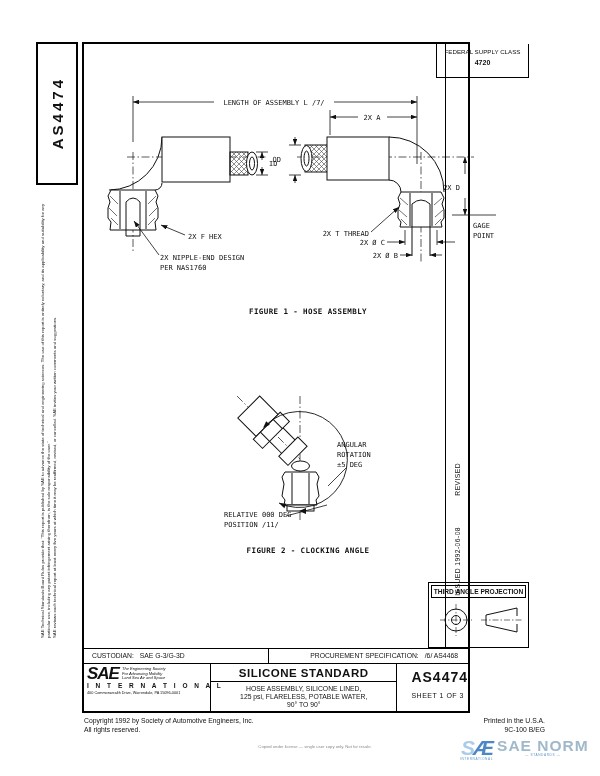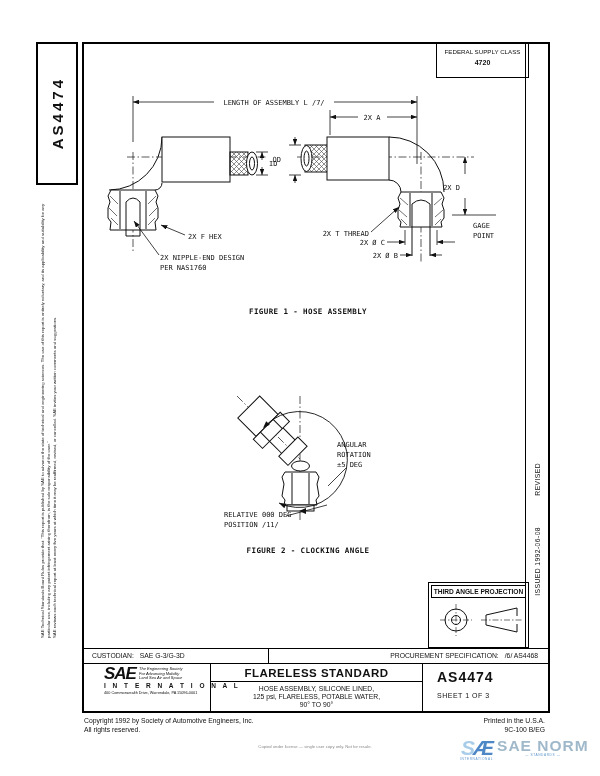--- a/index.html
+++ b/index.html
@@ -9,21 +9,21 @@
   .tab{position:absolute;left:36px;top:42px;width:42px;height:143px;border:2px solid #000;
        box-sizing:border-box;display:flex;align-items:center;justify-content:center;background:#fff;}
   .tab span{writing-mode:vertical-rl;transform:rotate(180deg);
        font-weight:bold;font-size:15px;letter-spacing:3px;font-family:"Liberation Sans",sans-serif;}
   
   .margin-note{position:absolute;left:40px;top:200px;width:22px;height:438px;
        writing-mode:vertical-rl;transform:rotate(180deg);overflow:hidden;
        font-size:4.3px;line-height:5.8px;color:#222;}
   .margin-note span{display:block;}
   
-  .frame{position:absolute;left:82px;top:42px;width:468px;height:671px;border:2px solid #000;
+  .frame{position:absolute;left:82px;top:42px;width:388px;height:671px;border:2px solid #000;
        box-sizing:border-box;background:#fff;}
   .drawing{position:absolute;left:0;top:0;}
   
   .rev-col{position:absolute;right:0;top:0;width:23px;height:604px;border-left:1.5px solid #000;
        box-sizing:border-box;display:flex;flex-direction:column;align-items:center;
        justify-content:flex-end;gap:32px;padding-bottom:52px;}
   .rev-col span{writing-mode:vertical-rl;transform:rotate(180deg);font-size:6.8px;letter-spacing:.4px;}
   
   .fsc{position:absolute;left:352px;top:0;width:93px;height:34px;border:1.5px solid #000;border-top:none;
        box-sizing:border-box;text-align:center;}
@@ -36,21 +36,21 @@
        font-size:6.6px;padding:2px 0;}
   
   .row-cust{position:absolute;left:0;top:604px;width:100%;height:15px;border-top:1.5px solid #000;
        box-sizing:border-box;display:flex;font-size:6.8px;}
   .cell-cust{width:185px;border-right:1.5px solid #000;box-sizing:border-box;padding:3px 0 0 8px;white-space:nowrap;}
   .cell-proc{flex:1;text-align:right;padding:3px 10px 0 0;white-space:nowrap;}
   .row-cust b{font-weight:normal;margin-left:6px;}
   
   .tb{position:absolute;left:0;top:619px;width:100%;bottom:0;border-top:1.5px solid #000;
       box-sizing:border-box;display:flex;}
-  .tb-logo{width:127px;border-right:1.5px solid #000;box-sizing:border-box;padding:2px 3px 0 20px;}
+  .tb-logo{width:127px;border-right:1.5px solid #000;box-sizing:border-box;padding:2px 3px 0 3px;}
   .sae-row{display:flex;align-items:flex-start;}
   .sae-big{font-style:italic;font-weight:bold;font-size:17px;letter-spacing:-1px;line-height:15px;}
   .sae-tag{font-style:italic;font-size:4px;line-height:4.6px;margin-left:3px;margin-top:1px;}
   .sae-int{font-weight:bold;font-size:6.5px;letter-spacing:2.5px;margin-top:1px;white-space:nowrap;}
   .sae-addr{font-size:3.8px;margin-top:1.5px;white-space:nowrap;}
   .tb-center{width:212px;border-right:1.5px solid #000;box-sizing:border-box;text-align:center;}
   .tb-doctype{font-weight:bold;font-size:11.5px;letter-spacing:.5px;padding:3px 0 2px 0;border-bottom:1.2px solid #000;}
   .tb-title{font-size:6.8px;line-height:8.2px;padding-top:3px;}
   .tb-right{flex:1;padding:5px 0 0 14px;}
   .tb-num{font-weight:bold;font-size:14px;letter-spacing:1px;}
@@ -280,21 +280,21 @@
           <span class="sae-tag">
             <span>The Engineering Society</span><br>
             <span>For Advancing Mobility</span><br>
             <span>Land Sea Air and Space</span>
           </span>
         </div>
         <div class="sae-int">I N T E R N A T I O N A L</div>
         <div class="sae-addr">400 Commonwealth Drive, Warrendale, PA 15096-0001</div>
       </div>
       <div class="tb-center">
-        <div class="tb-doctype">FLARELESS STANDARD</div>
+        <div class="tb-doctype">SILICONE STANDARD</div>
         <div class="tb-title">
           <div>HOSE ASSEMBLY, SILICONE LINED,</div>
           <div>125 psi, FLARELESS, POTABLE WATER,</div>
           <div>90° TO 90°</div>
         </div>
       </div>
       <div class="tb-right">
         <div class="tb-num">AS4474</div>
         <div class="tb-sheet">SHEET  1 OF 3</div>
       </div>

